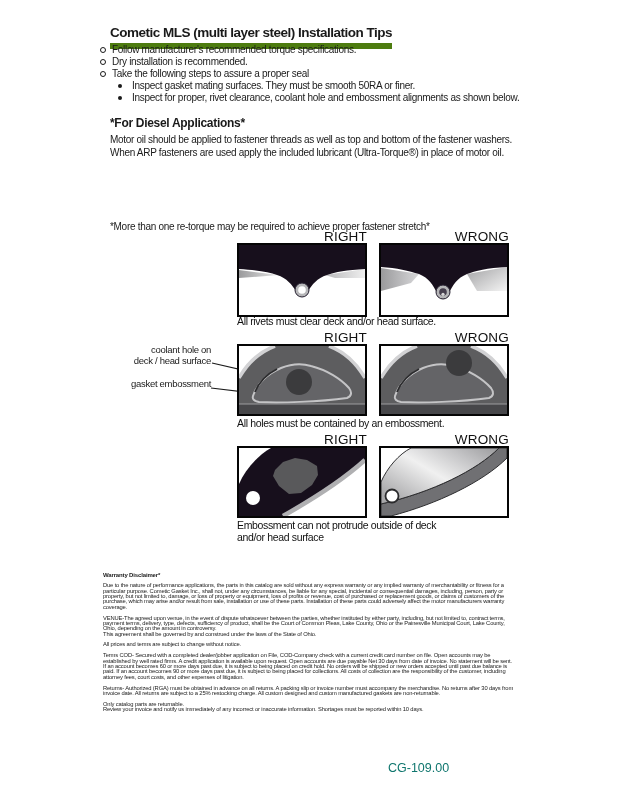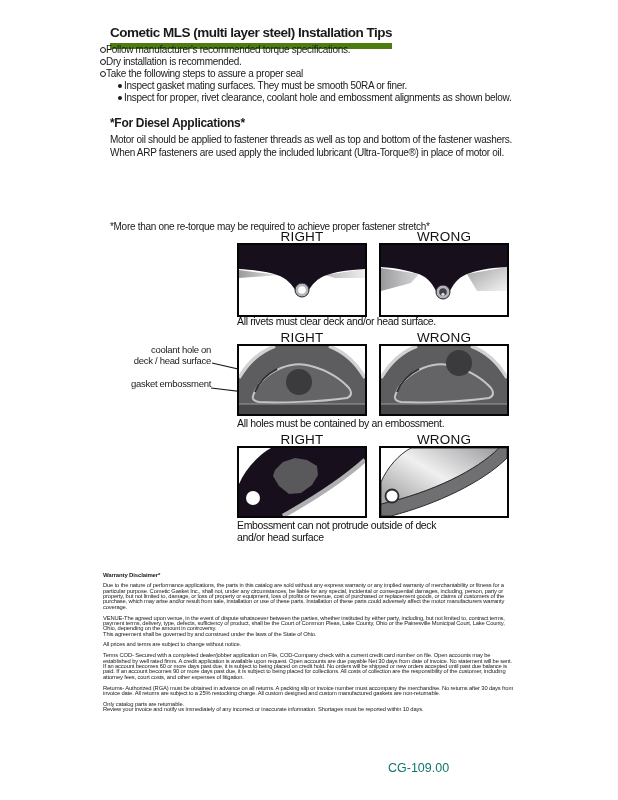--- a/index.html
+++ b/index.html
@@ -4,30 +4,30 @@
 <style>
   html,body{margin:0;padding:0;background:#e8e8e8;}
   .page{position:relative;width:618px;height:800px;background:#ffffff;overflow:hidden;
         font-family:"Liberation Sans",sans-serif;color:#1a1a1a;}
   .abs{position:absolute;}
   
   .title{left:110px;top:25px;font-size:13.5px;font-weight:bold;letter-spacing:-0.5px;
          border-bottom:6px solid #4d7c0f;padding-bottom:3px;white-space:nowrap;}
   
   .bullets{left:100px;top:44px;font-size:10px;letter-spacing:-0.3px;line-height:12px;}
-  .b-row{display:flex;align-items:center;height:12px;}
-  .b-row.sub{margin-left:18px;gap:2px;}
+  .b-row{display:flex;align-items:center;gap:6px;height:12px;}
+  .b-row.sub{margin-left:18px;gap:10px;}
   .circ{width:4px;height:4px;border:1px solid #1a1a1a;border-radius:50%;flex:0 0 auto;}
   .dot{width:4px;height:4px;background:#1a1a1a;border-radius:50%;flex:0 0 auto;}
   
   .diesel-h{left:110px;top:116px;font-size:12px;font-weight:bold;letter-spacing:-0.3px;text-align:center;}
   .para{left:110px;width:420px;font-size:10px;letter-spacing:-0.3px;line-height:12.8px;white-space:pre-line;}
   .p1{top:134px;} .p2{top:166px;} .p3{top:209px;margin-top:12px;}
   
-  .dg-label{width:130px;text-align:center;font-size:13.5px;letter-spacing:0.2px;color:#111;}
+  .dg-label{width:130px;text-align:right;font-size:13.5px;letter-spacing:0.2px;color:#111;}
   .panel{width:130px;height:74px;border:2px solid #050505;box-sizing:border-box;background:#fff;}
   .panel svg{display:block;}
   .caption{left:237px;font-size:10.5px;letter-spacing:-0.35px;line-height:12px;white-space:pre-line;color:#111;}
   .side-label{right:407px;text-align:right;font-size:9.5px;letter-spacing:-0.3px;line-height:10.5px;white-space:pre-line;}
   
   .legal{left:103px;top:573px;width:411px;font-size:5.8px;letter-spacing:-0.15px;line-height:5.35px;color:#222;}
   .legal-h{font-weight:bold;font-size:6px;margin-bottom:5px;}
   .legal p{margin:0 0 5.5px 0;white-space:pre-line;}
   .footer-code{left:388px;top:761px;font-size:12.5px;color:#0f766e;}
 </style>

